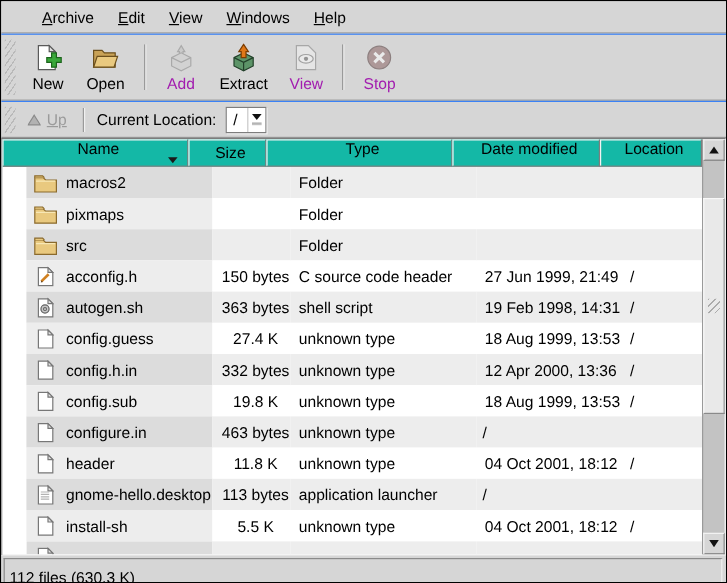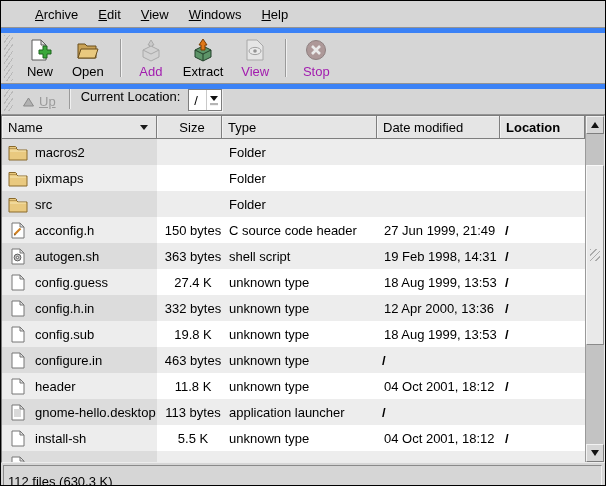--- a/index.html
+++ b/index.html
@@ -3,67 +3,67 @@
 <meta charset="utf-8">
 <style>
   * { box-sizing: border-box; margin: 0; padding: 0; }
   html,body { width:606px; height:486px; }
   body { font-family:"Liberation Sans", sans-serif; font-size:13px; color:#000; }
 
   .window{ width:606px; height:486px; border:1px solid #000; background:#d6d6d6;
            display:flex; flex-direction:column; overflow:hidden; }
 
   
-  .bar{ background:#d6d6d6; border-top:5px solid #3b82f6; border-bottom:1px solid #949494; }
+  .bar{ background:#d6d6d6; border-top:1px solid #3b82f6; border-bottom:1px solid #949494; }
   .menubar{ height:27px; display:flex; align-items:center; padding-left:24px; }
   .menu-item{ display:inline-block; padding:4px 10px; cursor:default; }
   .menu-item::first-letter{ text-decoration:underline; }
 
   .toolbar{ height:56px; display:flex; align-items:center; }
   .handle{ width:9px; height:46px; margin:0 4px 0 3px;
            background:repeating-linear-gradient(125deg,#b9b9b9 0 1px,transparent 1px 4px); }
   .locbar .handle{ height:22px; }
   .tb-button{ display:flex; flex-direction:column; align-items:center; justify-content:flex-end;
               padding:2px 9px; min-width:46px; gap:2px; background:none; border:none;
               font:13px "Liberation Sans",sans-serif; }
   .tb-button .ticon{ width:24px; height:24px; display:block; }
   .tb-button.disabled{ color:#a21caf; }
   .tb-button.disabled .ticon{ opacity:.5; filter:grayscale(55%); }
   .vsep{ width:1px; height:38px; background:#9a9a9a; margin:0 7px; box-shadow:1px 0 0 #f0f0f0; }
   .locbar .vsep{ height:20px; }
 
-  .locbar{ height:31px; display:flex; }
+  .locbar{ height:31px; display:flex; align-items:center; }
   .up-button{ display:flex; align-items:center; gap:5px; padding:2px 6px; color:#9b9b9b;
               background:none; border:none; font:13px "Liberation Sans",sans-serif; }
   .up-button .up-label{ text-decoration:underline; }
   .loc-label{ margin:0 8px 0 4px; }
   .combo{ display:flex; align-items:stretch; height:22px; background:#fff;
           border:1px solid #7d7d7d; box-shadow:1px 1px 0 #f0f0f0; }
   .combo-value{ width:17px; display:flex; align-items:center; padding-left:5px; }
   .combo-arrow-zone{ width:15px; border-left:1px solid #c9c9c9; display:flex; flex-direction:column;
                      align-items:center; justify-content:center; gap:2px; background:#fff; }
   .combo-arrow{ width:0; height:0; border-left:4px solid transparent; border-right:4px solid transparent;
                 border-top:5px solid #111; }
   .combo-ridge{ width:8px; height:2px; background:#b5b5b5; box-shadow:0 1px 0 #f2f2f2; }
 
   
   .main{ flex:1; display:flex; border:1px solid; border-color:#7c7c7c #ececec #ececec #7c7c7c;
          background:#fff; overflow:hidden; }
   .list{ flex:1; display:flex; flex-direction:column; background:#fff; overflow:hidden; }
   .header-row{ display:flex; height:23px; flex:none; }
-  .hcell{ background:#e5e5e5; border-right:1px solid #7e7e7e; border-bottom:1px solid #7e7e7e;
+  .hcell{ background:#14b8a6; border-right:1px solid #7e7e7e; border-bottom:1px solid #7e7e7e;
           box-shadow:inset 1px 1px 0 #f2f2f2; display:flex; align-items:center;
-          padding-left:6px; white-space:nowrap; overflow:hidden; }
+          padding-left:6px; white-space:nowrap; overflow:hidden;flex-direction:column; }
   .sort-arrow{ width:0; height:0; border-left:4px solid transparent; border-right:4px solid transparent;
                border-top:5px solid #1a1a1a; margin-left:auto; margin-right:8px; }
 
   .col-name{ width:155px; } .col-size{ width:65px;justify-content:center; } .col-type{ width:155px; }
-  .col-date{ width:123px; } .col-loc{ flex:1;font-weight:bold; }
-
-  .rows{ flex:1; overflow:hidden; }
+  .col-date{ width:123px; } .col-loc{ flex:1; }
+
+  .rows{ flex:1; overflow:hidden;padding-left:20px; }
   .row{ display:flex; height:26px; }
   .cell{ display:flex; align-items:center; white-space:nowrap; overflow:hidden; }
   .cell.col-size,.cell.col-type,.cell.col-date{ padding-left:7px; }
   .cell.col-loc{ padding-left:5px; }
   .row.odd  .col-name{ background:#dcdcdc; }
   .row.odd  .col-size,.row.odd .col-type,.row.odd .col-date,.row.odd .col-loc{ background:#ededed; }
   .row.even .col-name{ background:#ededed; }
   .row.even .col-size,.row.even .col-type,.row.even .col-date,.row.even .col-loc{ background:#ffffff; }
   .ficon{ width:20px; height:17px; margin-left:6px; margin-right:7px; flex:none; }
   .partial{ height:13px; overflow:hidden; }

